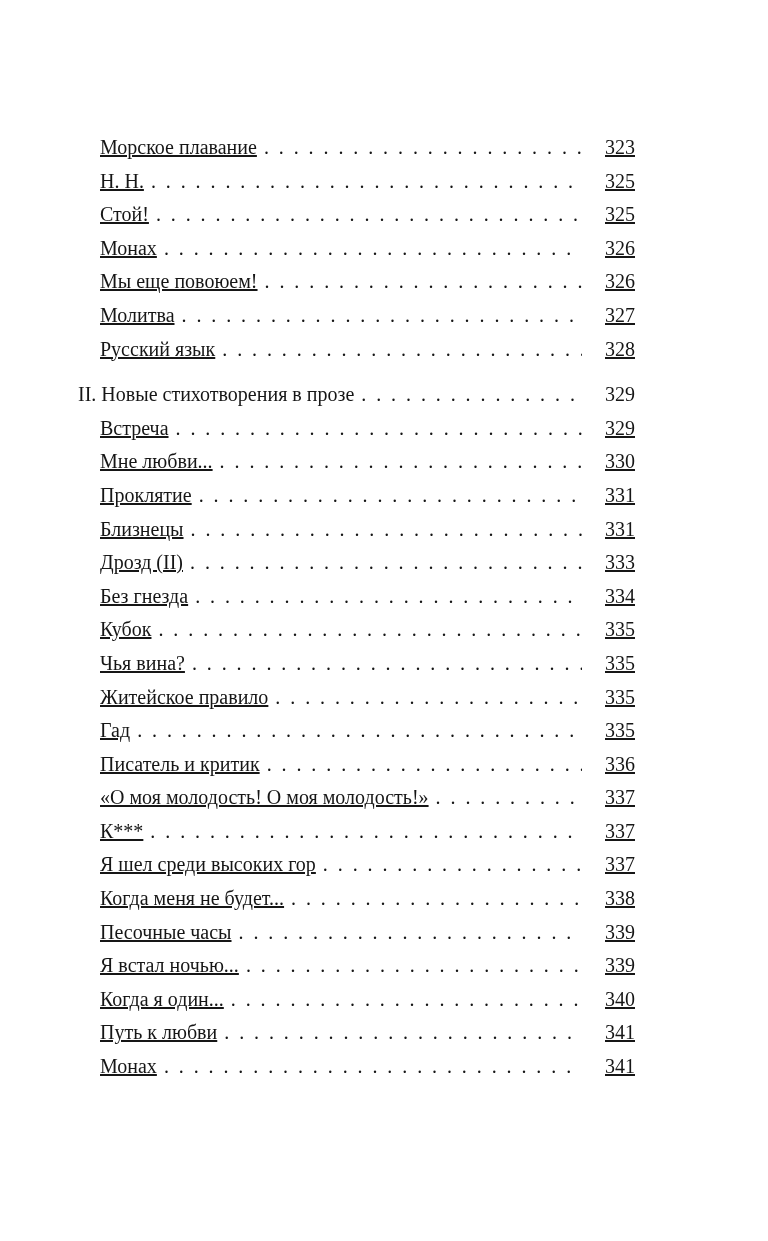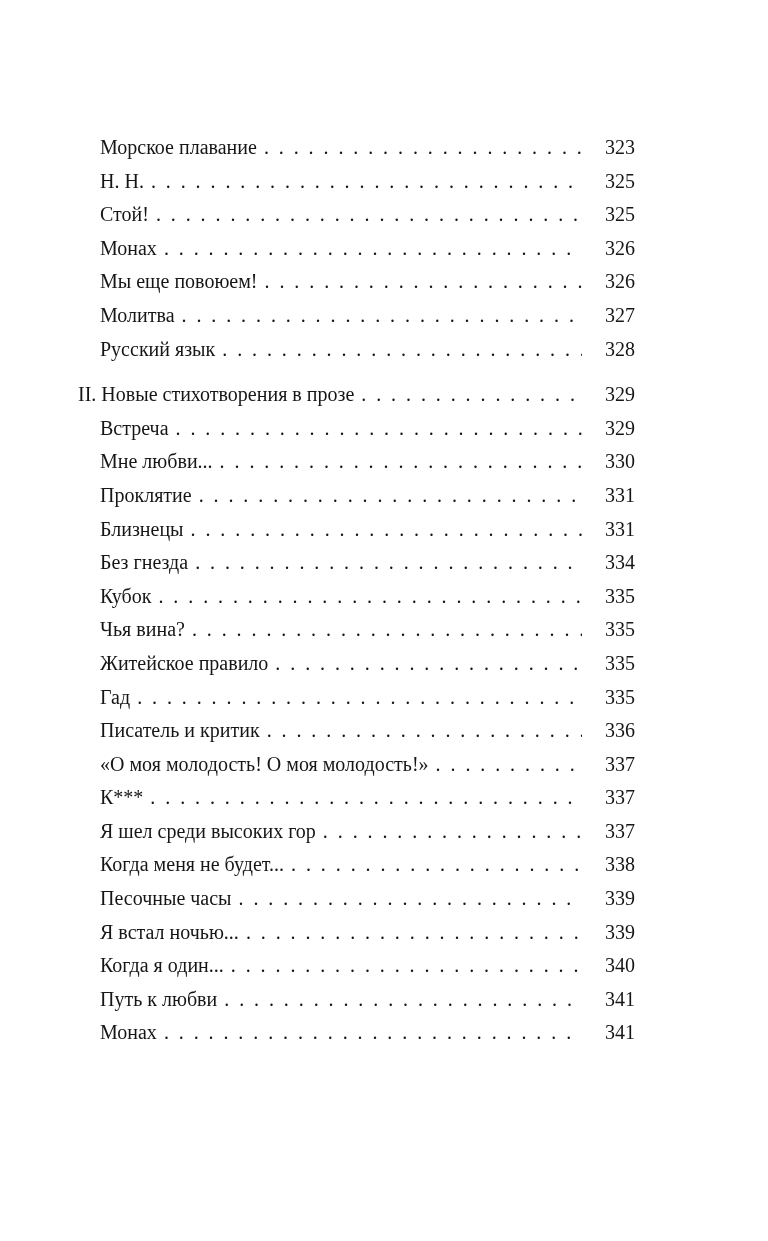--- a/index.html
+++ b/index.html
@@ -23,20 +23,21 @@
   }
   .toc-row {
     display: flex;
     align-items: baseline;
     font-size: 20px;
     line-height: 33.6px;
     white-space: nowrap;
   }
   .toc-row.indented {
     padding-left: 22px;
+    text-decoration: underline;
   }
   .toc-row.gap-before {
     margin-top: 12px;
   }
   .toc-title {
     flex: none;
   }
   .dot-leader {
     flex: 1 1 auto;
     min-width: 0;
@@ -132,20 +133,25 @@
     <span class="toc-pagenum">331</span>
   </div>
 
   <div class="toc-row indented">
     <span class="toc-title">Близнецы</span>
     <span class="dot-leader"></span>
     <span class="toc-pagenum">331</span>
   </div>
 
 
+  <div class="toc-row indented">
+    <span class="toc-title">Дрозд (II)</span>
+    <span class="dot-leader"></span>
+    <span class="toc-pagenum">333</span>
+  </div>
 
   <div class="toc-row indented">
     <span class="toc-title">Без гнезда</span>
     <span class="dot-leader"></span>
     <span class="toc-pagenum">334</span>
   </div>
 
   <div class="toc-row indented">
     <span class="toc-title">Кубок</span>
     <span class="dot-leader"></span>

